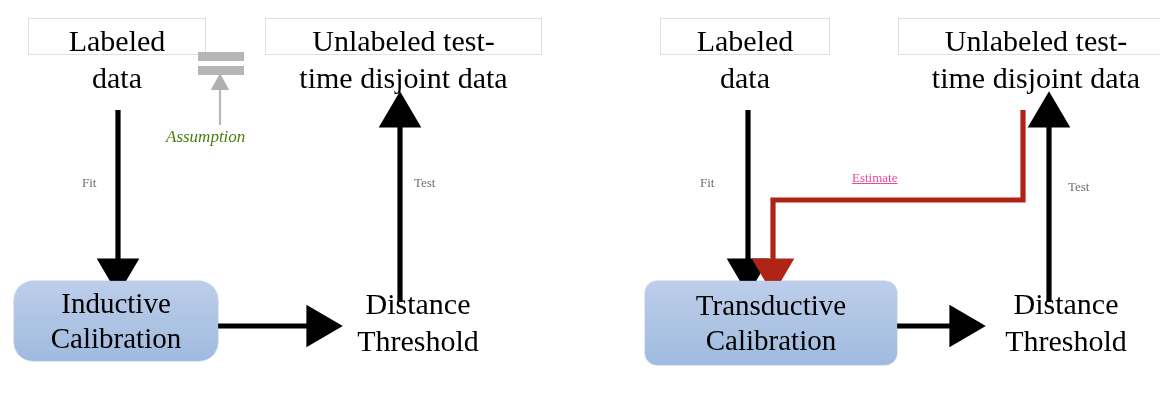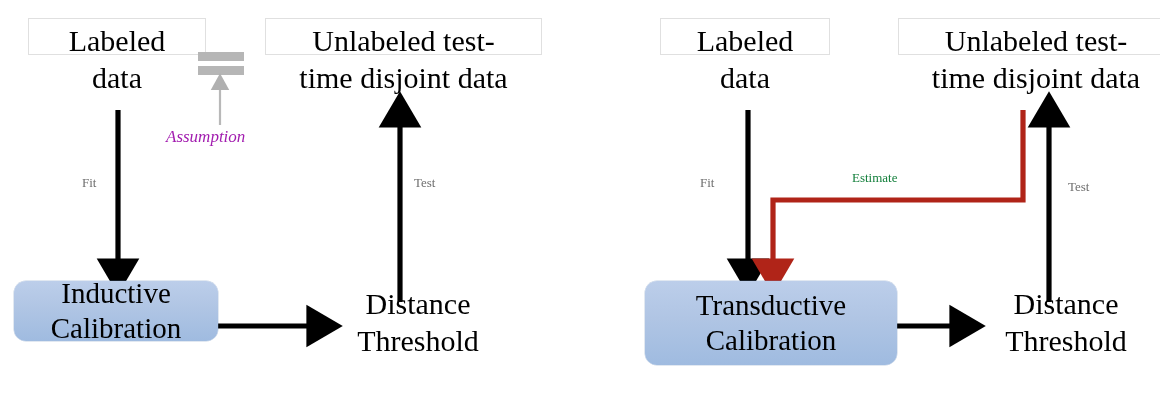--- a/index.html
+++ b/index.html
@@ -63,25 +63,26 @@
 
   
   .edge-label {
     position: absolute;
     color: #6f6f6f;
     font-size: 13px;
     line-height: 22px;
     white-space: nowrap;
   }
   .edge-label.red {
-    color: #15803d;
+    color: #ec4899;
+    text-decoration: underline;
   }
   .edge-label.assumption {
     font-style: italic;
-    color: #a21caf;
+    color: #4d7c0f;
     font-size: 17px;
   }
 
   
   .equals-glyph {
     position: absolute;
   }
   .equals-glyph .bar {
     position: absolute;
     left: 0;
@@ -140,21 +141,21 @@
 
       <line x1="118" y1="110" x2="118" y2="274" stroke="#000000" stroke-width="5.2" marker-end="url(#ind-head-black)"></line>
 
       <line x1="400" y1="302" x2="400" y2="112" stroke="#000000" stroke-width="5.2" marker-end="url(#ind-head-black)"></line>
 
       <line x1="218" y1="326" x2="322" y2="326" stroke="#000000" stroke-width="5.2" marker-end="url(#ind-head-black)"></line>
 
       <line x1="220" y1="125" x2="220" y2="83" stroke="#b8b8b8" stroke-width="2.2" marker-end="url(#ind-head-gray)"></line>
     </svg>
 
-    <div class="process-box" style="left:14px; top:281px; width:204px; height:60px;">Inductive
+    <div class="process-box" style="left:14px; top:281px; width:204px; height:80px;border-radius:19px;">Inductive
 Calibration</div>
 
     <div class="node-label" style="left:318px; top:285px; width:200px;">Distance
 Threshold</div>
   </div>
 
   <div class="panel" id="panel-transductive">
 
     <div class="header-box" style="left:80px; top:18px; width:170px; height:37px;"></div>
     <div class="header-box" style="left:318px; top:18px; width:276px; height:37px;"></div>

